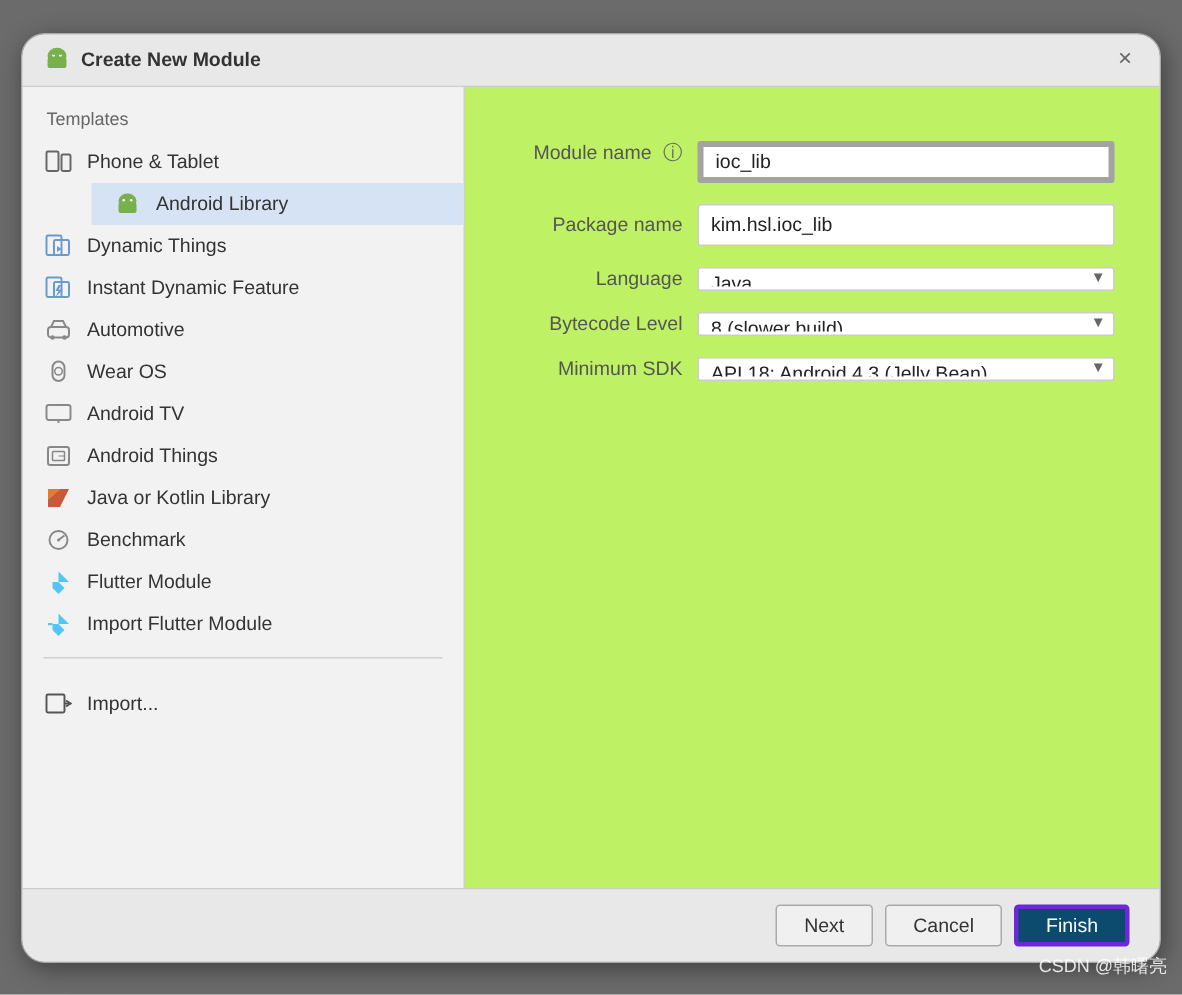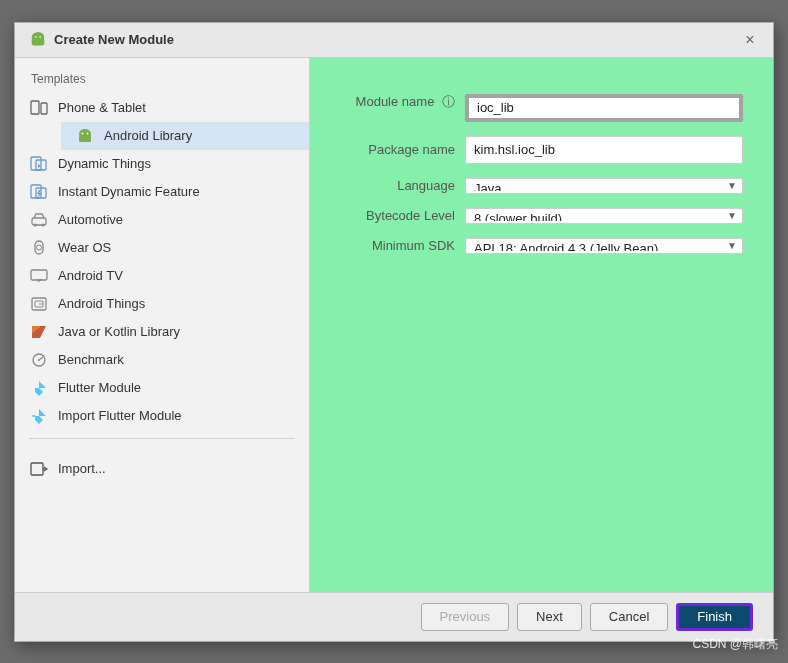--- a/index.html
+++ b/index.html
@@ -9,21 +9,21 @@
       align-items: center;
       justify-content: center;
       width: 788px;
       height: 663px;
       font-family: 'Segoe UI', Arial, sans-serif;
       font-size: 13px;
     }
     .dialog {
       background: #f2f2f2;
       border: 1px solid #aaa;
-      border-radius: 0;
+      border-radius: 16px;
       width: 760px;
       height: 620px;
       display: flex;
       flex-direction: column;
       box-shadow: 2px 4px 16px rgba(0,0,0,0.4);
       overflow: hidden;
     }
     .title-bar {
       background: #e8e8e8;
       border-bottom: 1px solid #ccc;
@@ -103,21 +103,21 @@
       height: 1px;
       background: #d0d0d0;
       margin: 8px 14px;
     }
     .sidebar-bottom {
       padding: 8px 14px;
     }
     .main-content {
       flex: 1;
       padding: 24px 30px;
-      background: #86efac;
+      background: #bef264;
       overflow-y: auto;
     }
     .form-row {
       display: flex;
       align-items: center;
       margin-bottom: 14px;
       gap: 10px;
     }
     .form-label {
       width: 115px;
@@ -432,20 +432,19 @@
             <option>API 21: Android 5.0 (Lollipop)</option>
             <option>API 26: Android 8.0 (Oreo)</option>
           </select>
           <span class="dropdown-arrow">▼</span>
         </div>
       </div>
     </div>
   </div>
 
   <div class="dialog-footer">
-    <button class="btn" disabled="">Previous</button>
     <button class="btn">Next</button>
     <button class="btn">Cancel</button>
     <button class="btn btn-primary">Finish</button>
   </div>
 </div>
 
 <div class="watermark">CSDN @韩曙亮</div>
 
 </body></html>

